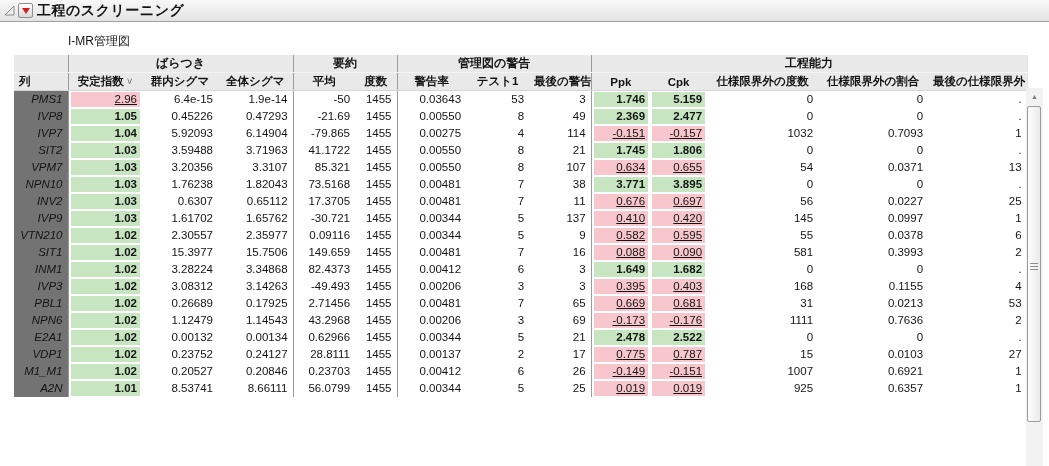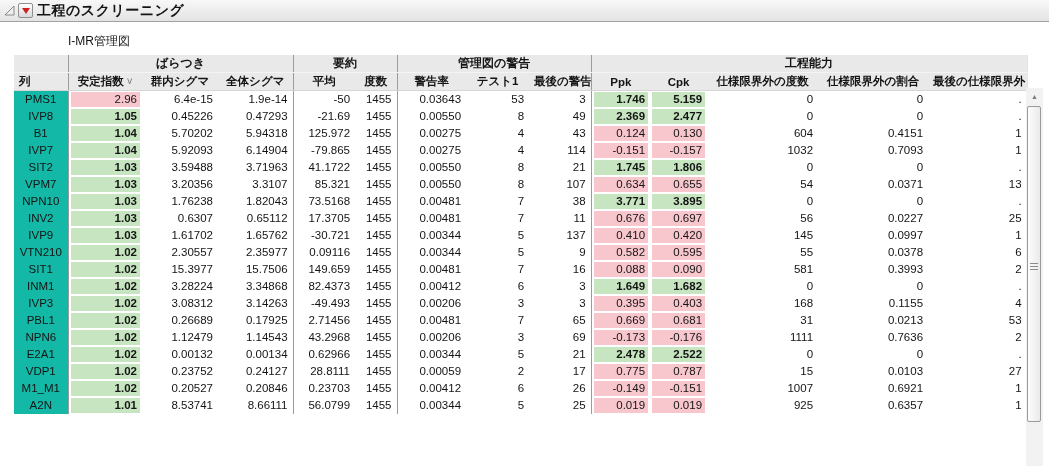--- a/index.html
+++ b/index.html
@@ -26,25 +26,25 @@
   .subtitle{position:absolute;left:68px;top:33px;font-size:12px;}
   
   .table-wrap{position:absolute;left:8px;top:55px;width:1013px;margin-left:6px;}
   table{border-collapse:collapse;table-layout:fixed;width:1013px;font-size:11.5px;}
   th,td{box-sizing:border-box;padding:0 5px;white-space:nowrap;overflow:hidden;}
   thead th{background:#e9e9e9;font-weight:bold;text-align:center;}
   tr.group-row th{height:17px;border-bottom:1px solid #f4f4f4;font-size:12px;}
   tr.cols-row th{height:18px;border-bottom:1px solid #d6d6d6;}
   tr.cols-row th.left{text-align:left;}
   tbody td{height:17px;line-height:17px;text-align:right;background:#fff;}
-  tbody td.name{background:#14b8a6;text-align:center;}
+  tbody td.name{background:#737373;text-align:right;font-style:italic;}
   .gb{border-left:1px solid #9b9b9b;}
   .hl-g,.hl-r,.hl-y{background-repeat:no-repeat;background-size:calc(100% - 4px) 15px;background-position:2px 1px;}
   .hl-g{background-image:linear-gradient(#c6e5c0,#c6e5c0);font-weight:bold;}
-  .hl-r{background-image:linear-gradient(#f8c6cd,#f8c6cd);}
+  .hl-r{background-image:linear-gradient(#f8c6cd,#f8c6cd);text-decoration:underline;}
   .hl-y{background-image:linear-gradient(#f0eea0,#f0eea0);}
   table{border-right:1px solid #e3e3e3;}
   .sort{color:#6f6f6f;font-weight:normal;font-size:10px;margin-left:3px;}
   
   .vscroll{position:absolute;left:1026px;top:88px;width:17px;height:378px;background:#f2f2f2;}
   .vscroll .up{height:16px;display:flex;align-items:center;justify-content:center;color:#7a7a7a;font-size:7px;cursor:pointer;}
   .vthumb{
     position:absolute;left:1px;top:18px;width:14px;height:316px;box-sizing:border-box;
     border:1px solid #9a9a9a;border-radius:2px;background:linear-gradient(90deg,#fdfdfd,#eaeaea);cursor:pointer;
   }
@@ -138,36 +138,20 @@
           <td class="gb">0.00550</td>
           <td>8</td>
           <td>49</td>
           <td class="gb hl-g">2.369</td>
           <td class="hl-g">2.477</td>
           <td>0</td>
           <td>0</td>
           <td>.</td>
         </tr>
         <tr>
-          <td class="name">B1</td>
-          <td class="gb hl-g">1.04</td>
-          <td>5.70202</td>
-          <td>5.94318</td>
-          <td class="gb">125.972</td>
-          <td>1455</td>
-          <td class="gb">0.00275</td>
-          <td>4</td>
-          <td>43</td>
-          <td class="gb hl-r">0.124</td>
-          <td class="hl-r">0.130</td>
-          <td>604</td>
-          <td>0.4151</td>
-          <td>1</td>
-        </tr>
-        <tr>
           <td class="name">IVP7</td>
           <td class="gb hl-g">1.04</td>
           <td>5.92093</td>
           <td>6.14904</td>
           <td class="gb">-79.865</td>
           <td>1455</td>
           <td class="gb">0.00275</td>
           <td>4</td>
           <td>114</td>
           <td class="gb hl-r">-0.151</td>
@@ -368,21 +352,21 @@
           <td>0</td>
           <td>.</td>
         </tr>
         <tr>
           <td class="name">VDP1</td>
           <td class="gb hl-g">1.02</td>
           <td>0.23752</td>
           <td>0.24127</td>
           <td class="gb">28.8111</td>
           <td>1455</td>
-          <td class="gb">0.00059</td>
+          <td class="gb">0.00137</td>
           <td>2</td>
           <td>17</td>
           <td class="gb hl-r">0.775</td>
           <td class="hl-r">0.787</td>
           <td>15</td>
           <td>0.0103</td>
           <td>27</td>
         </tr>
         <tr>
           <td class="name">M1_M1</td>

